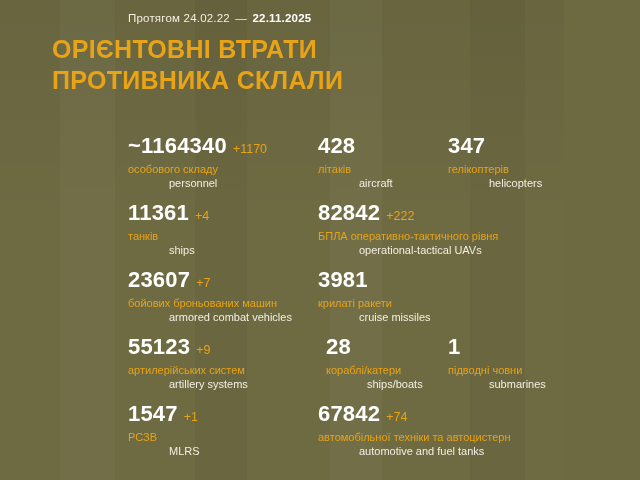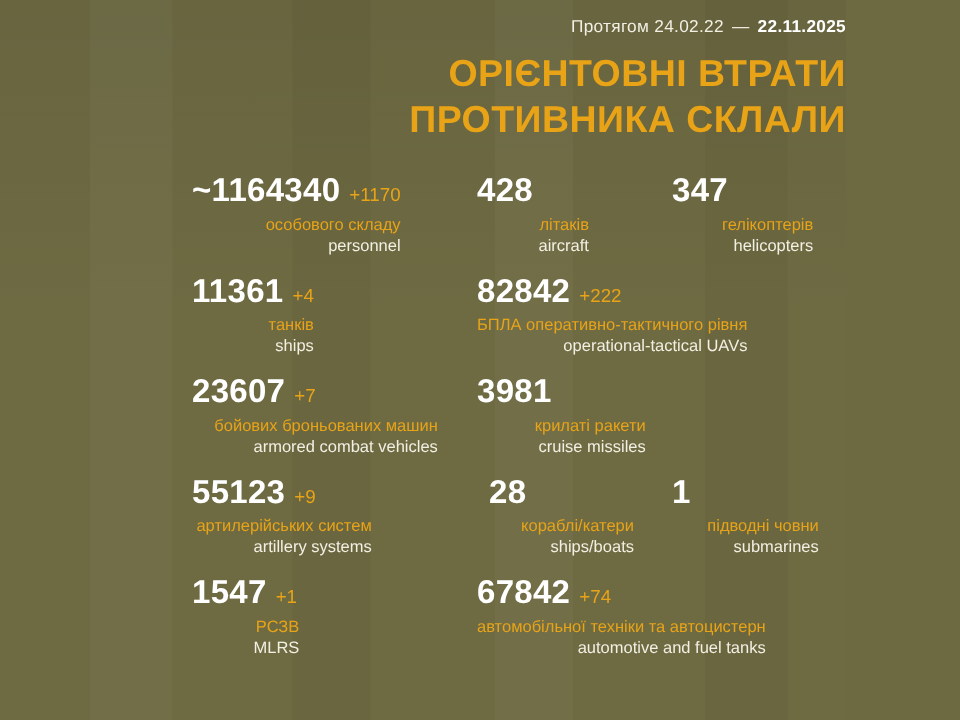--- a/index.html
+++ b/index.html
@@ -14,21 +14,20 @@
     overflow: hidden;
   }
   .page {
     position: relative;
     width: 564px;
     height: 480px;
     background:
       linear-gradient(180deg, rgba(0,0,0,0.06), rgba(0,0,0,0.0) 45%),
       #6e6b43;
     overflow: hidden;
-    text-align: right;
   }
   
   .band {
     position: absolute;
     top: 0;
     bottom: 0;
     background: rgba(255,255,255,0.030);
   }
   .band.b1 { left: 60px;  width: 55px; }
   .band.b2 { left: 195px; width: 52px; }
@@ -53,32 +52,32 @@
   }
   .period .dash {
     color: #f2efe3;
     padding: 0 2px;
   }
   .period .date-end {
     color: #ffffff;
     font-weight: bold;
   }
   .title {
-    margin: 10px 0 0 104px;
+    margin: 10px 0 0 52px;
     color: #e8a317;
     font-size: 25px;
     font-weight: bold;
     line-height: 1.22;
     letter-spacing: 0.3px;
     text-transform: uppercase;
   }
   .title div { white-space: nowrap; }
 
   .rows {
-    margin-top: 20px;
+    margin-top: 39px;
   }
   .row {
     position: relative;
     height: 67px;
   }
   .item {
     position: absolute;
     top: 0;
   }
   .num-line {

